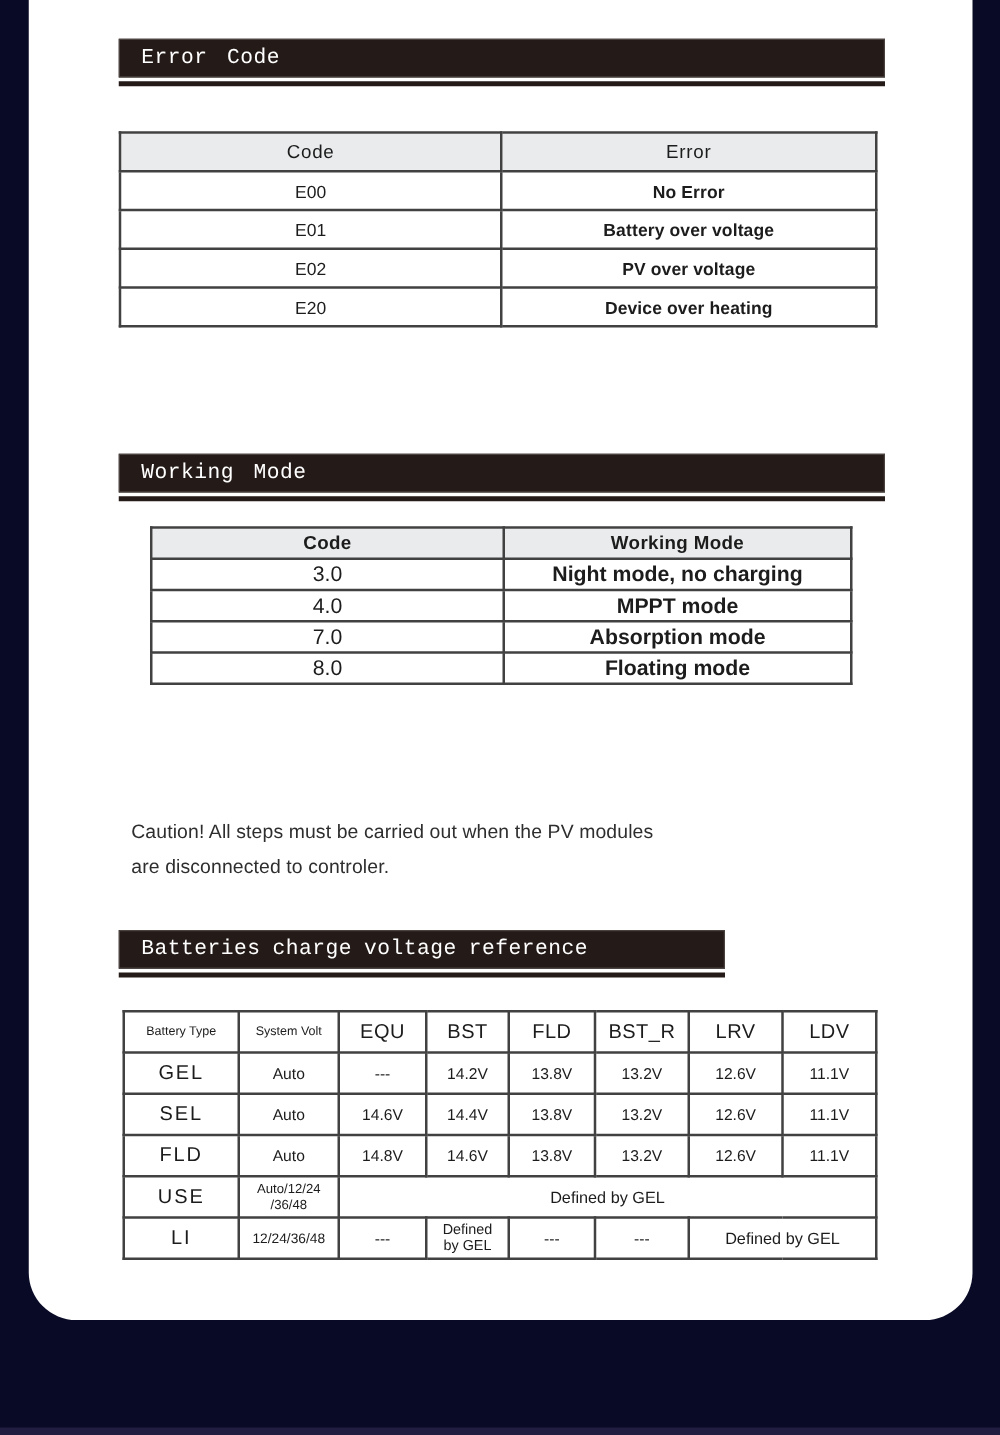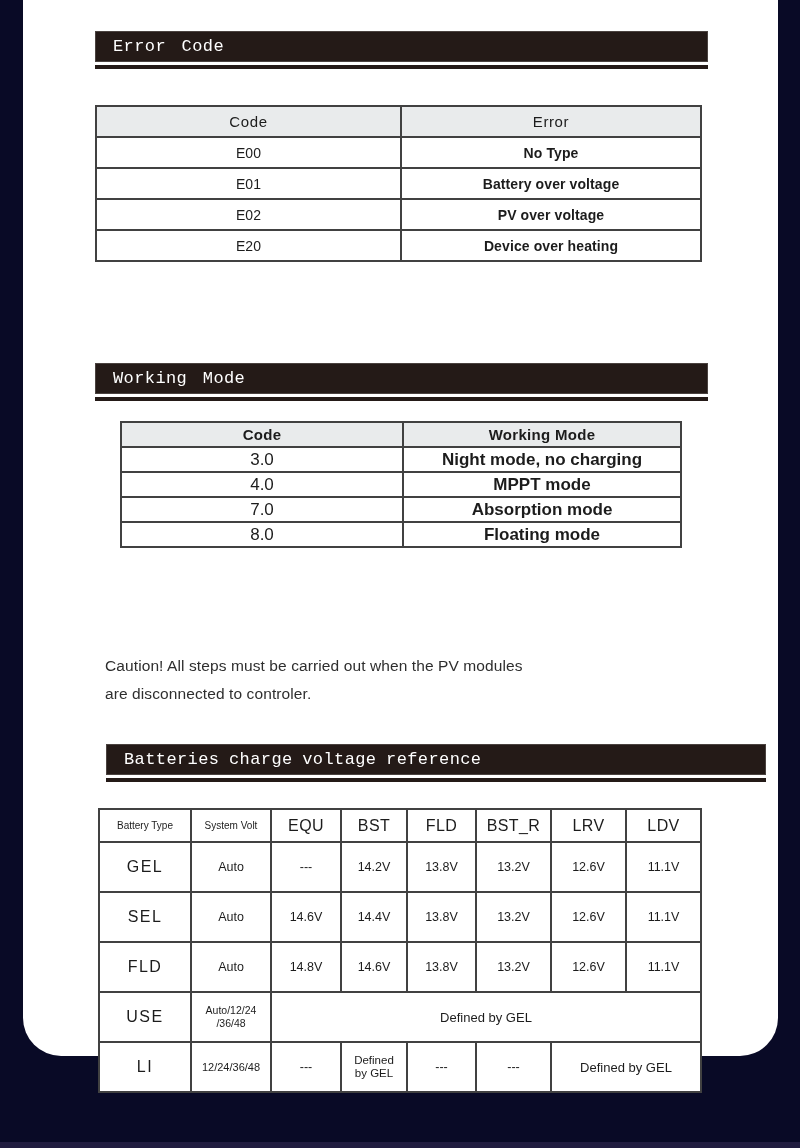--- a/index.html
+++ b/index.html
@@ -58,21 +58,21 @@
 
   
   .caution {
     position:absolute; left:105px; top:652px;
     font-size:15.5px; line-height:27.5px; color:#2e2e2e; letter-spacing:0.1px;
   }
 
   
   .tbl-battery { left:98px; top:808px; width:602px; }
   .tbl-battery th { height:33px; background:#fff; font-weight:500; }
-  .tbl-battery td { height:50px; font-size:12.5px; }
+  .tbl-battery td { height:33px; font-size:12.5px; }
   .tbl-battery th.small { font-size:10px; }
   .tbl-battery th.big   { font-size:16px; letter-spacing:0.4px; }
   .tbl-battery td.type  { font-size:16px; letter-spacing:1.5px; }
   .tbl-battery td.tiny  { font-size:10.5px; line-height:13px; white-space:normal; }
   .tbl-battery td.sys-li{ font-size:11px; }
   .tbl-battery td.wrap  { font-size:11.5px; line-height:13px; white-space:normal; }
   .tbl-battery td.merged{ font-size:13px; }
 </style>
 </head>
 <body>
@@ -92,21 +92,21 @@
         <col style="width:305px">
         <col style="width:300px">
       </colgroup>
     <tbody>
         <tr>
       <th>Code</th>
       <th>Error</th>
     </tr>
     <tr>
       <td class="c1">E00</td>
-      <td class="c2">No Type</td>
+      <td class="c2">No Error</td>
     </tr>
     <tr>
       <td class="c1">E01</td>
       <td class="c2">Battery over voltage</td>
     </tr>
     <tr>
       <td class="c1">E02</td>
       <td class="c2">PV over voltage</td>
     </tr>
     <tr>
@@ -151,21 +151,21 @@
     </tr>
   </tbody>
     </table>
 
 
   <div class="caution">
     <div>Caution! All steps must be carried out when the PV modules</div>
     <div>are disconnected to controler.</div>
   </div>
 
-  <div class="section" style="left:106px; top:744px; width:660px;">
+  <div class="section" style="left:95px; top:744px; width:485px;">
     <div class="section-bar">
       <span class="ws-tight">Batteries charge voltage reference</span>
     </div>
     <div class="section-rule"></div>
   </div>
 
   <table class="tbl-battery">
     <colgroup>
       <col style="width:92px">
         <col style="width:80px">

